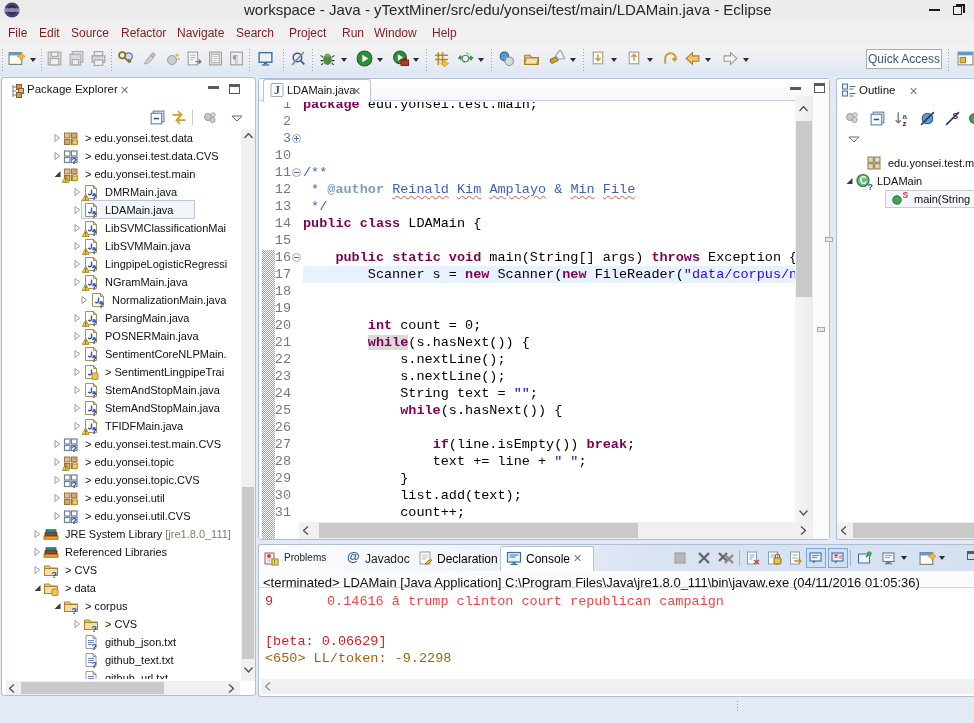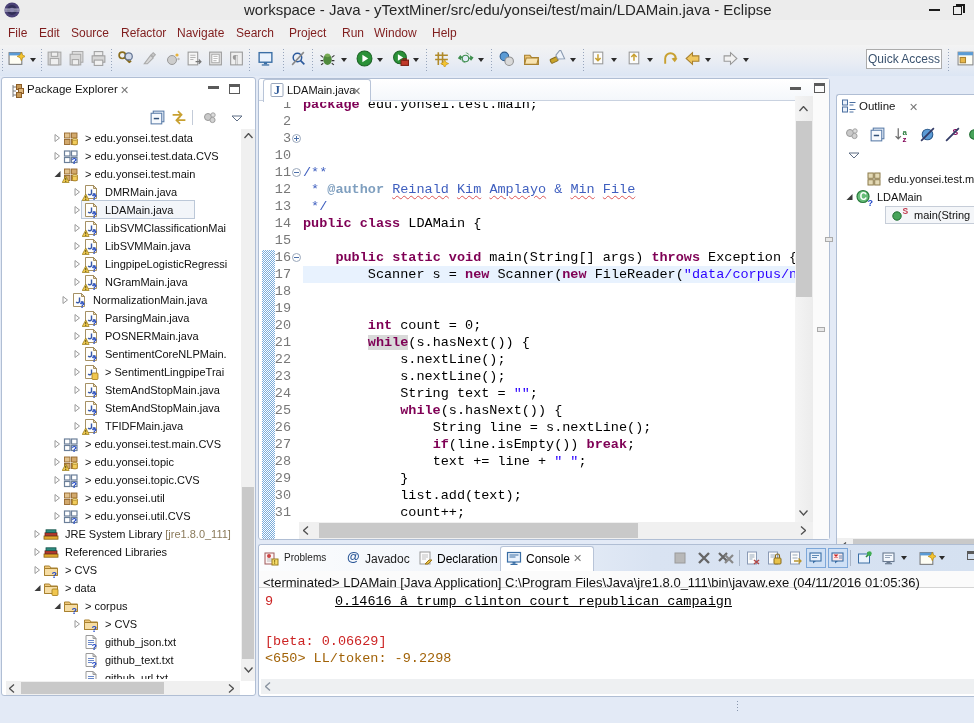--- a/index.html
+++ b/index.html
@@ -346,21 +346,21 @@
           <use href="#ov-warn" x="-1" y="9.5" width="7.5" height="7.5"></use>
           <use href="#ov-q" x="8" y="7" width="8" height="10"></use>
         </svg><span class="lbl">LingpipeLogisticRegressi</span></div>
   <div class="trow" style="left:69px;top:195px"><svg class="tarr" viewBox="0 0 12 16">
           <path d="M4 4.5 L8.5 8 L4 11.5 Z" fill="#fdfdfd" stroke="#9a9a9a" stroke-width="1"></path>
         </svg><svg class="ticon" viewBox="0 0 16 16" style="overflow:visible">
           <use href="#i-jfile" width="16" height="16"></use>
           <use href="#ov-warn" x="-1" y="9.5" width="7.5" height="7.5"></use>
           <use href="#ov-q" x="8" y="7" width="8" height="10"></use>
         </svg><span class="lbl">NGramMain.java</span></div>
-  <div class="trow" style="left:57px;top:213px"><svg class="tarr" viewBox="0 0 12 16">
+  <div class="trow" style="left:76px;top:213px"><svg class="tarr" viewBox="0 0 12 16">
           <path d="M4 4.5 L8.5 8 L4 11.5 Z" fill="#fdfdfd" stroke="#9a9a9a" stroke-width="1"></path>
         </svg><svg class="ticon" viewBox="0 0 16 16" style="overflow:visible">
           <use href="#i-jfile" width="16" height="16"></use>
           <use href="#ov-q" x="8" y="7" width="8" height="10"></use>
         </svg><span class="lbl">NormalizationMain.java</span></div>
   <div class="trow" style="left:69px;top:231px"><svg class="tarr" viewBox="0 0 12 16">
           <path d="M4 4.5 L8.5 8 L4 11.5 Z" fill="#fdfdfd" stroke="#9a9a9a" stroke-width="1"></path>
         </svg><svg class="ticon" viewBox="0 0 16 16" style="overflow:visible">
           <use href="#i-jfile" width="16" height="16"></use>
           <use href="#ov-warn" x="-1" y="9.5" width="7.5" height="7.5"></use>
@@ -551,21 +551,20 @@
       <div class="code" style="left:44px;top:232px;">		<span class="occ"><span class="kw">while</span></span>(s.hasNext()) {</div>  
       <div class="code lnum" style="left:0;top:249px;width:32px;text-align:right;">22</div>  
       <div class="code" style="left:44px;top:249px;">			s.nextLine();</div>  
       <div class="code lnum" style="left:0;top:266px;width:32px;text-align:right;">23</div>  
       <div class="code" style="left:44px;top:266px;">			s.nextLine();</div>  
       <div class="code lnum" style="left:0;top:283px;width:32px;text-align:right;">24</div>  
       <div class="code" style="left:44px;top:283px;">			String text = <span class="str">""</span>;</div>  
       <div class="code lnum" style="left:0;top:300px;width:32px;text-align:right;">25</div>  
       <div class="code" style="left:44px;top:300px;">			<span class="kw">while</span>(s.hasNext()) {</div>  
       <div class="code lnum" style="left:0;top:317px;width:32px;text-align:right;">26</div>  
-      <div class="code" style="left:44px;top:317px;">				String line = s.nextLine();</div>  
       <div class="code lnum" style="left:0;top:334px;width:32px;text-align:right;">27</div>  
       <div class="code" style="left:44px;top:334px;">				<span class="kw">if</span>(line.isEmpty()) <span class="kw">break</span>;</div>  
       <div class="code lnum" style="left:0;top:351px;width:32px;text-align:right;">28</div>  
       <div class="code" style="left:44px;top:351px;">				text += line + <span class="str">" "</span>;</div>  
       <div class="code lnum" style="left:0;top:368px;width:32px;text-align:right;">29</div>  
       <div class="code" style="left:44px;top:368px;">			}</div>  
       <div class="code lnum" style="left:0;top:385px;width:32px;text-align:right;">30</div>  
       <div class="code" style="left:44px;top:385px;">			list.add(text);</div>  
       <div class="code lnum" style="left:0;top:402px;width:32px;text-align:right;">31</div>  
       <div class="code" style="left:44px;top:402px;">			count++;</div>
@@ -584,21 +583,21 @@
   <div class="abs" style="left:558px;top:248px;width:8px;height:5px;border:1px solid #aaa;background:#e8e8e8;"></div>
   <div class="sb" style="left:40px;top:443px;width:514px;height:17px;"></div>
   <svg class="abs" style="left:44px;top:447px" width="6" height="9" viewBox="0 0 6 9">
       <path d="M5 0.5 L0.5 4.5 L5 8.5" fill="none" stroke="#505050" stroke-width="1.3"></path>
     </svg>
   <div class="sbth" style="left:60px;top:444px;width:319px;height:15px;"></div>
   <svg class="abs" style="left:541px;top:447px" width="6" height="9" viewBox="0 0 6 9">
       <path d="M1 0.5 L5.5 4.5 L1 8.5" fill="none" stroke="#505050" stroke-width="1.3"></path>
     </svg>
 </div>
-<div class="panel" id="outline" style="left:836px;top:78px;width:139px;height:462px;border-right:none;border-radius:3px 0 0 3px;overflow:hidden;margin-top:16px;">
+<div class="panel" id="outline" style="left:836px;top:78px;width:139px;height:462px;border-right:none;border-radius:3px 0 0 3px;overflow:hidden;">
   <svg class="abs" style="left:4px;top:3px" width="16" height="16" viewBox="0 0 16 16">
       <rect x="1.5" y="2" width="5" height="5" fill="#eaf1fb" stroke="#4a6fa0"></rect>
       <rect x="1.5" y="9" width="5" height="5" fill="#eaf1fb" stroke="#4a6fa0"></rect>
       <path d="M8.5 4.5 h6 M8.5 7 h4 M8.5 11.5 h6 M8.5 14 h4" stroke="#4a6fa0"></path>
     </svg>
   <div class="abs" style="left:22px;top:5px;font-size:11.5px;color:#141414;">Outline</div>
   <div class="abs" style="left:72px;top:6px;color:#777;font-size:11px;">✕</div>
   <svg class="abs" style="left:7px;top:31px" width="16" height="16" viewBox="0 0 16 16">
       <circle cx="6" cy="7" r="3.5" fill="#c9c9c9" stroke="#9a9a9a"></circle>
       <circle cx="11" cy="5" r="2.2" fill="#dcdcdc" stroke="#a5a5a5"></circle>
@@ -737,21 +736,21 @@
   <svg class="abs" style="left:660px;top:5px" width="17" height="17" viewBox="0 0 16 16">
       <rect x="1" y="2.5" width="12" height="11" fill="#fffef4" stroke="#777"></rect>
       <rect x="1" y="2.5" width="12" height="2.6" fill="#5b9bd5"></rect>
       <path d="M12.5 2 l1.2 2.8 2.8 1.2 -2.8 1.2 -1.2 2.8 -1.2 -2.8 -2.8 -1.2 2.8 -1.2 z" fill="#f4c430" stroke="#b8860b" stroke-width="0.6"></path>
     </svg>
   <div class="dd" style="left:680px;top:11px;position:absolute;"></div>
   <div class="abs" style="left:708px;top:6px;width:10px;height:9px;border:1px solid #5a5a5a;border-top:3px solid #5a5a5a;"></div>
   <div class="abs" style="left:0;top:26px;width:717px;height:17px;background:#fbfbfb;border-bottom:1px solid #d5d5d5;"></div>
   <div class="abs" style="left:4px;top:30px;font-size:13px;color:#111;white-space:pre;">&lt;terminated&gt; LDAMain [Java Application] C:\Program Files\Java\jre1.8.0_111\bin\javaw.exe (04/11/2016 01:05:36)</div>
   <div class="code" style="left:6px;top:48px;color:#cc2424;">9</div>
-  <div class="code" style="left:76px;top:48px;color:#000000;text-decoration:underline;">0.14616 â trump clinton court republican campaign</div>
+  <div class="code" style="left:68px;top:48px;color:#ef4444;">0.14616 â trump clinton court republican campaign</div>
   <div class="code" style="left:6px;top:88px;color:#cc2424;">[beta: 0.06629]</div>
   <div class="code" style="left:6px;top:105px;color:#a16207;">&lt;650&gt; LL/token: -9.2298</div>
   <div class="sb" style="left:2px;top:134px;width:715px;height:15px;background:#eef0f2;"></div>
   <svg class="abs" style="left:6px;top:137px" width="6" height="9" viewBox="0 0 6 9">
       <path d="M5 0.5 L0.5 4.5 L5 8.5" fill="none" stroke="#8a94a0" stroke-width="1.4"></path>
     </svg>
 </div>
 <div class="abs" style="left:737px;top:701px;width:1px;height:11px;background-image:repeating-linear-gradient(to bottom,#8896ad 0 1px, transparent 1px 3px);"></div>
 
 </body></html>

